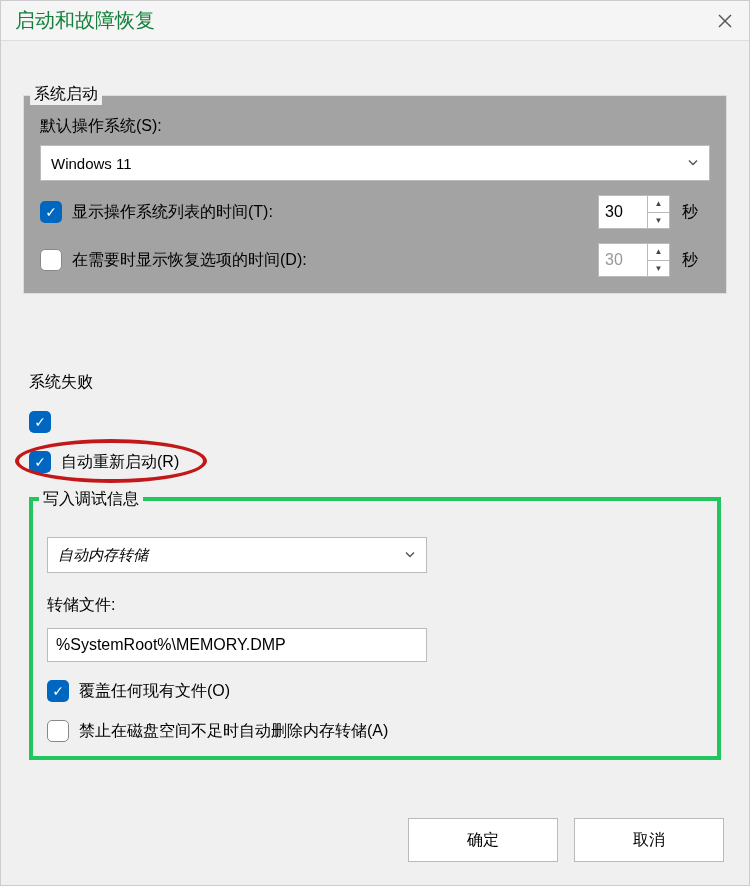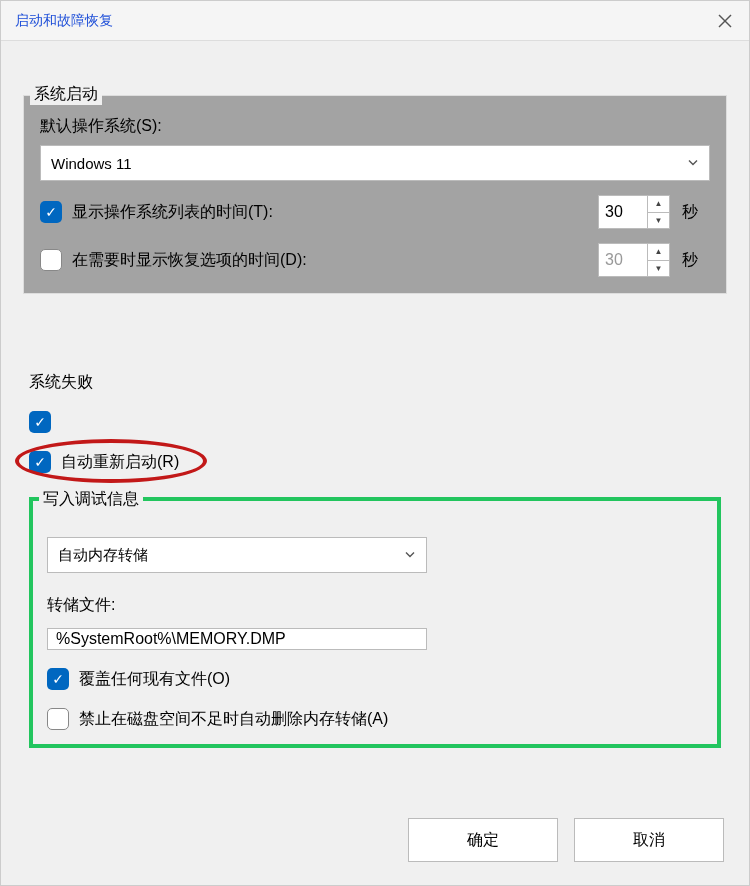--- a/index.html
+++ b/index.html
@@ -22,22 +22,22 @@
   .titlebar {
     height: 40px;
     display: flex;
     align-items: center;
     padding: 0 14px;
     border-bottom: 1px solid #ddd;
     background: #f5f5f5;
     position: relative;
   }
   .titlebar-title {
-    font-size: 14px;
-    color: #1d4ed8;
+    font-size: 20px;
+    color: #15803d;
   }
   .close-btn {
     position: absolute;
     right: 10px;
     top: 6px;
     width: 28px;
     height: 28px;
     display: flex;
     align-items: center;
     justify-content: center;
@@ -192,31 +192,32 @@
     height: 36px;
     border: 1px solid #bbb;
     background: #fff;
     padding: 0 10px;
     font-size: 15px;
     display: flex;
     align-items: center;
     position: relative;
     cursor: pointer;
     margin-top: 6px;
+    font-style: italic;
   }
   .sub-select .chev {
     position: absolute;
     right: 10px;
     top: 50%;
     transform: translateY(-50%);
     color: #555;
   }
   .text-input {
     width: 380px;
-    height: 22px;
+    height: 34px;
     border: 1px solid #bbb;
     background: #fff;
     padding: 0 8px;
     font-size: 16px;
     margin-top: 4px;
   }
   .sub-field { margin-top: 22px; }
   .buttons {
     position: absolute;
     bottom: 24px;

